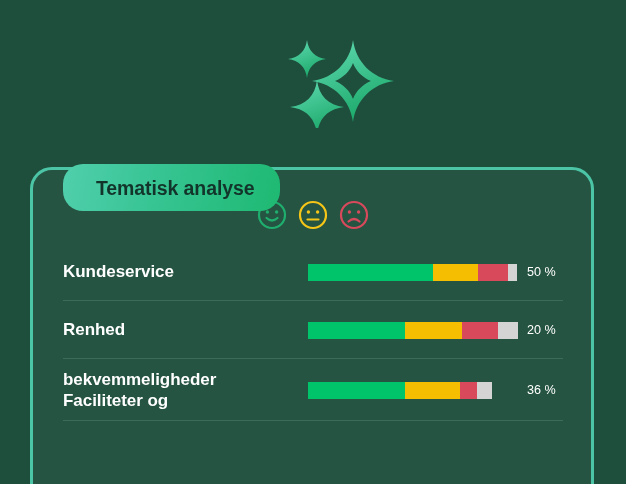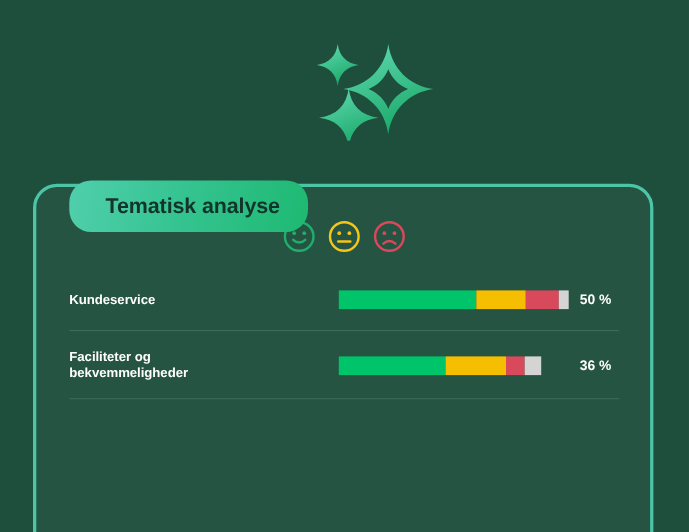--- a/index.html
+++ b/index.html
@@ -77,21 +77,21 @@
   .row {
     position: relative;
     display: flex;
     align-items: center;
     height: 58px;
   }
   .row.tall { height: 62px; }
 
   .row-label {
     color: #ffffff;
-    font-size: 12px;
+    font-size: 17px;
     font-weight: bold;
     line-height: 1.25;
     width: 245px;
     flex: none;
     letter-spacing: -0.05px;
   }
 
   .bar {
     position: absolute;
     left: 245px;
@@ -99,21 +99,21 @@
     height: 17px;
     align-items: stretch;
   }
   .seg { height: 100%; }
 
   .pct {
     position: absolute;
     left: 464px;
     color: #ffffff;
     font-size: 12.6px;
-    font-weight: bold;
+    font-weight: normal;
     white-space: nowrap;
   }
 
   .divider {
     position: absolute;
     left: 0;
     bottom: 0;
     width: 500px;
     height: 1px;
     background: #3c6b57;
@@ -170,24 +170,35 @@
       <div class="row-label">Kundeservice</div>
       <div class="bar">
         <div class="seg" style="width: 125px; background: rgb(0, 196, 106);"></div>
         <div class="seg" style="width: 45px; background: rgb(245, 190, 0);"></div>
         <div class="seg" style="width: 30px; background: rgb(216, 73, 92);"></div>
         <div class="seg" style="width: 9px; background: rgb(212, 212, 212);"></div>
       </div>
       <div class="pct">50 %</div>
       <div class="divider"></div>
     </div>
+    <div class="row">
+      <div class="row-label">Renhed</div>
+      <div class="bar">
+        <div class="seg" style="width: 97px; background: rgb(0, 196, 106);"></div>
+        <div class="seg" style="width: 57px; background: rgb(245, 190, 0);"></div>
+        <div class="seg" style="width: 36px; background: rgb(216, 73, 92);"></div>
+        <div class="seg" style="width: 20px; background: rgb(212, 212, 212);"></div>
+      </div>
+      <div class="pct">20 %</div>
+      <div class="divider"></div>
+    </div>
     <div class="row tall">
       <div class="row-label">
+        <div>bekvemmeligheder</div>
         <div>Faciliteter og</div>
-        <div>bekvemmeligheder</div>
       </div>
       <div class="bar">
         <div class="seg" style="width: 97px; background: rgb(0, 196, 106);"></div>
         <div class="seg" style="width: 55px; background: rgb(245, 190, 0);"></div>
         <div class="seg" style="width: 17px; background: rgb(216, 73, 92);"></div>
         <div class="seg" style="width: 15px; background: rgb(212, 212, 212);"></div>
       </div>
       <div class="pct">36 %</div>
       <div class="divider"></div>
     </div>

